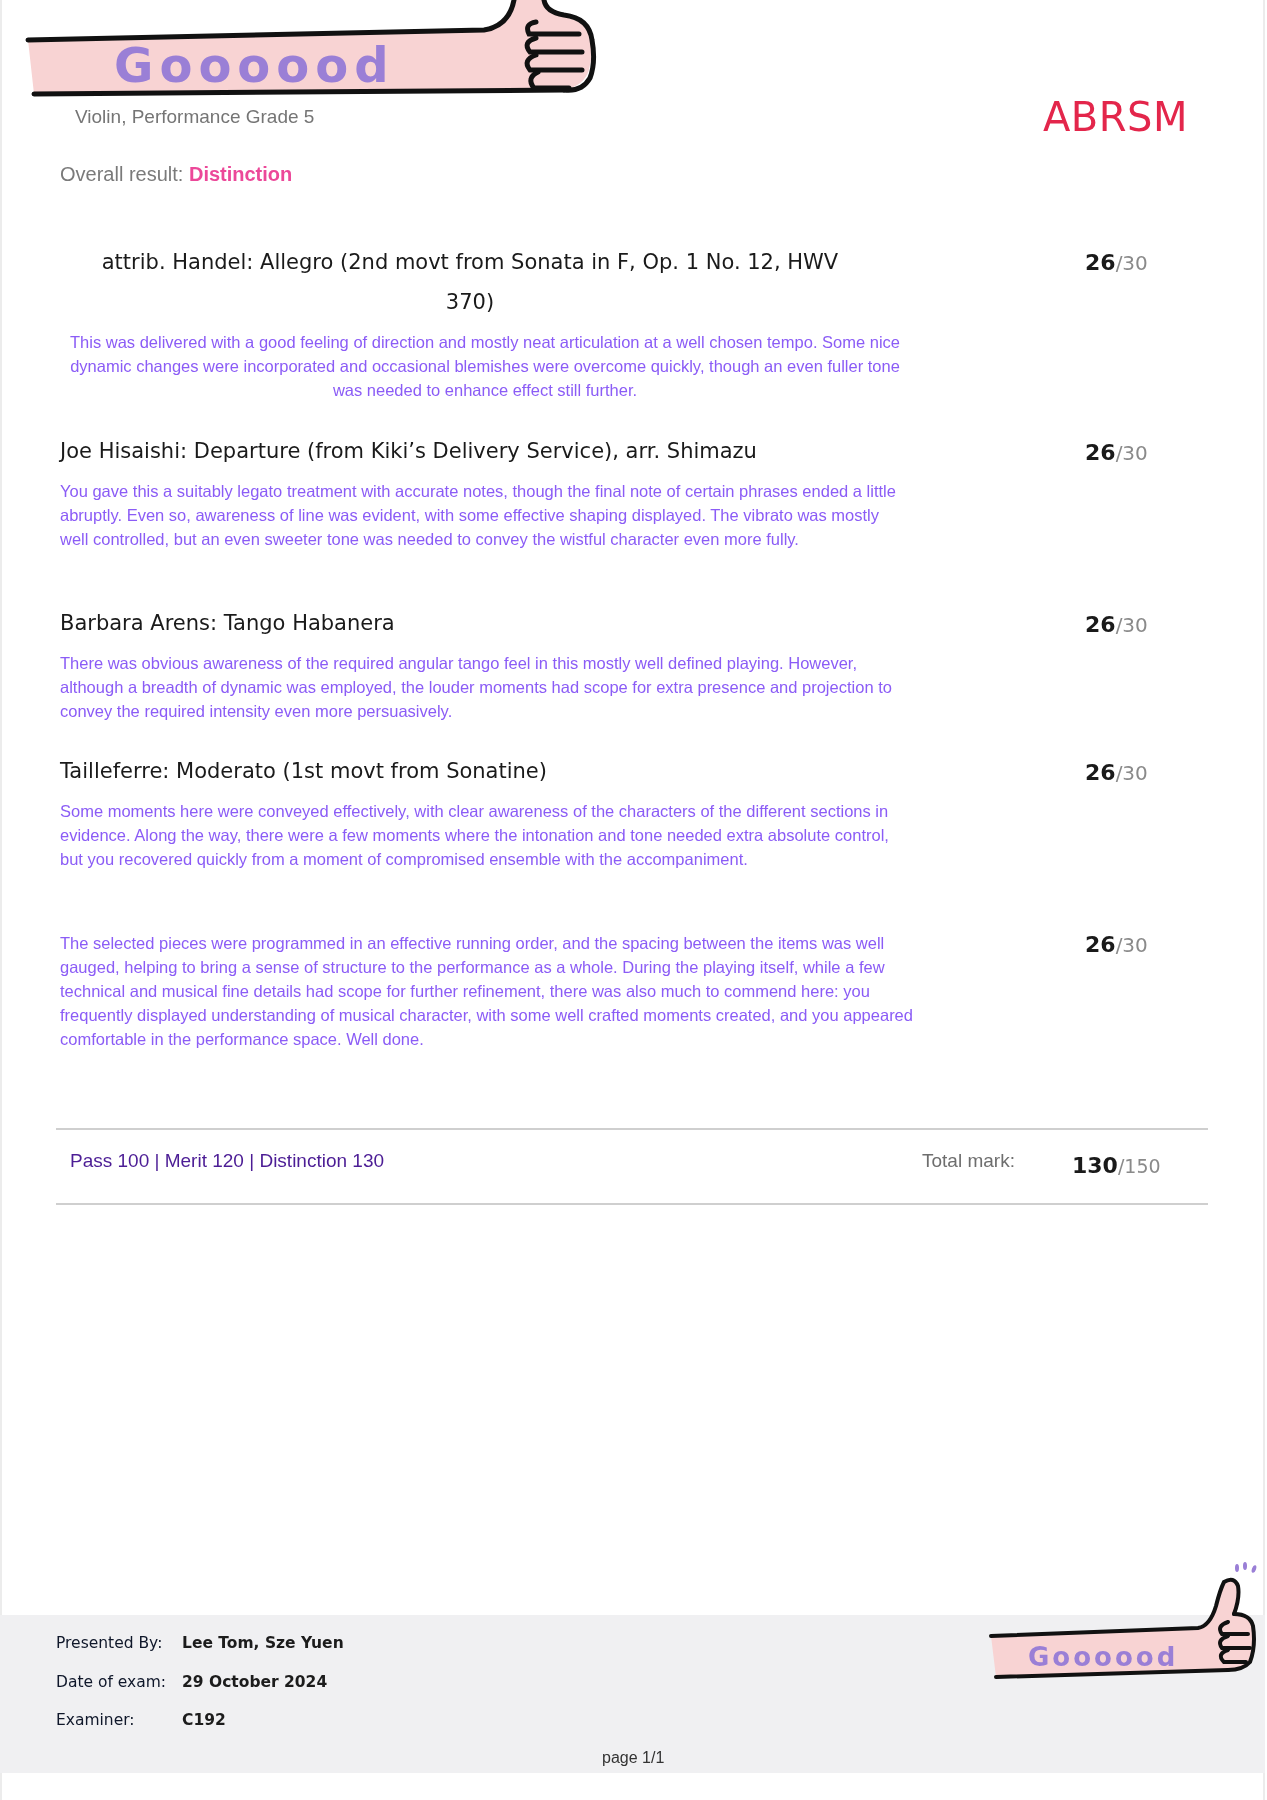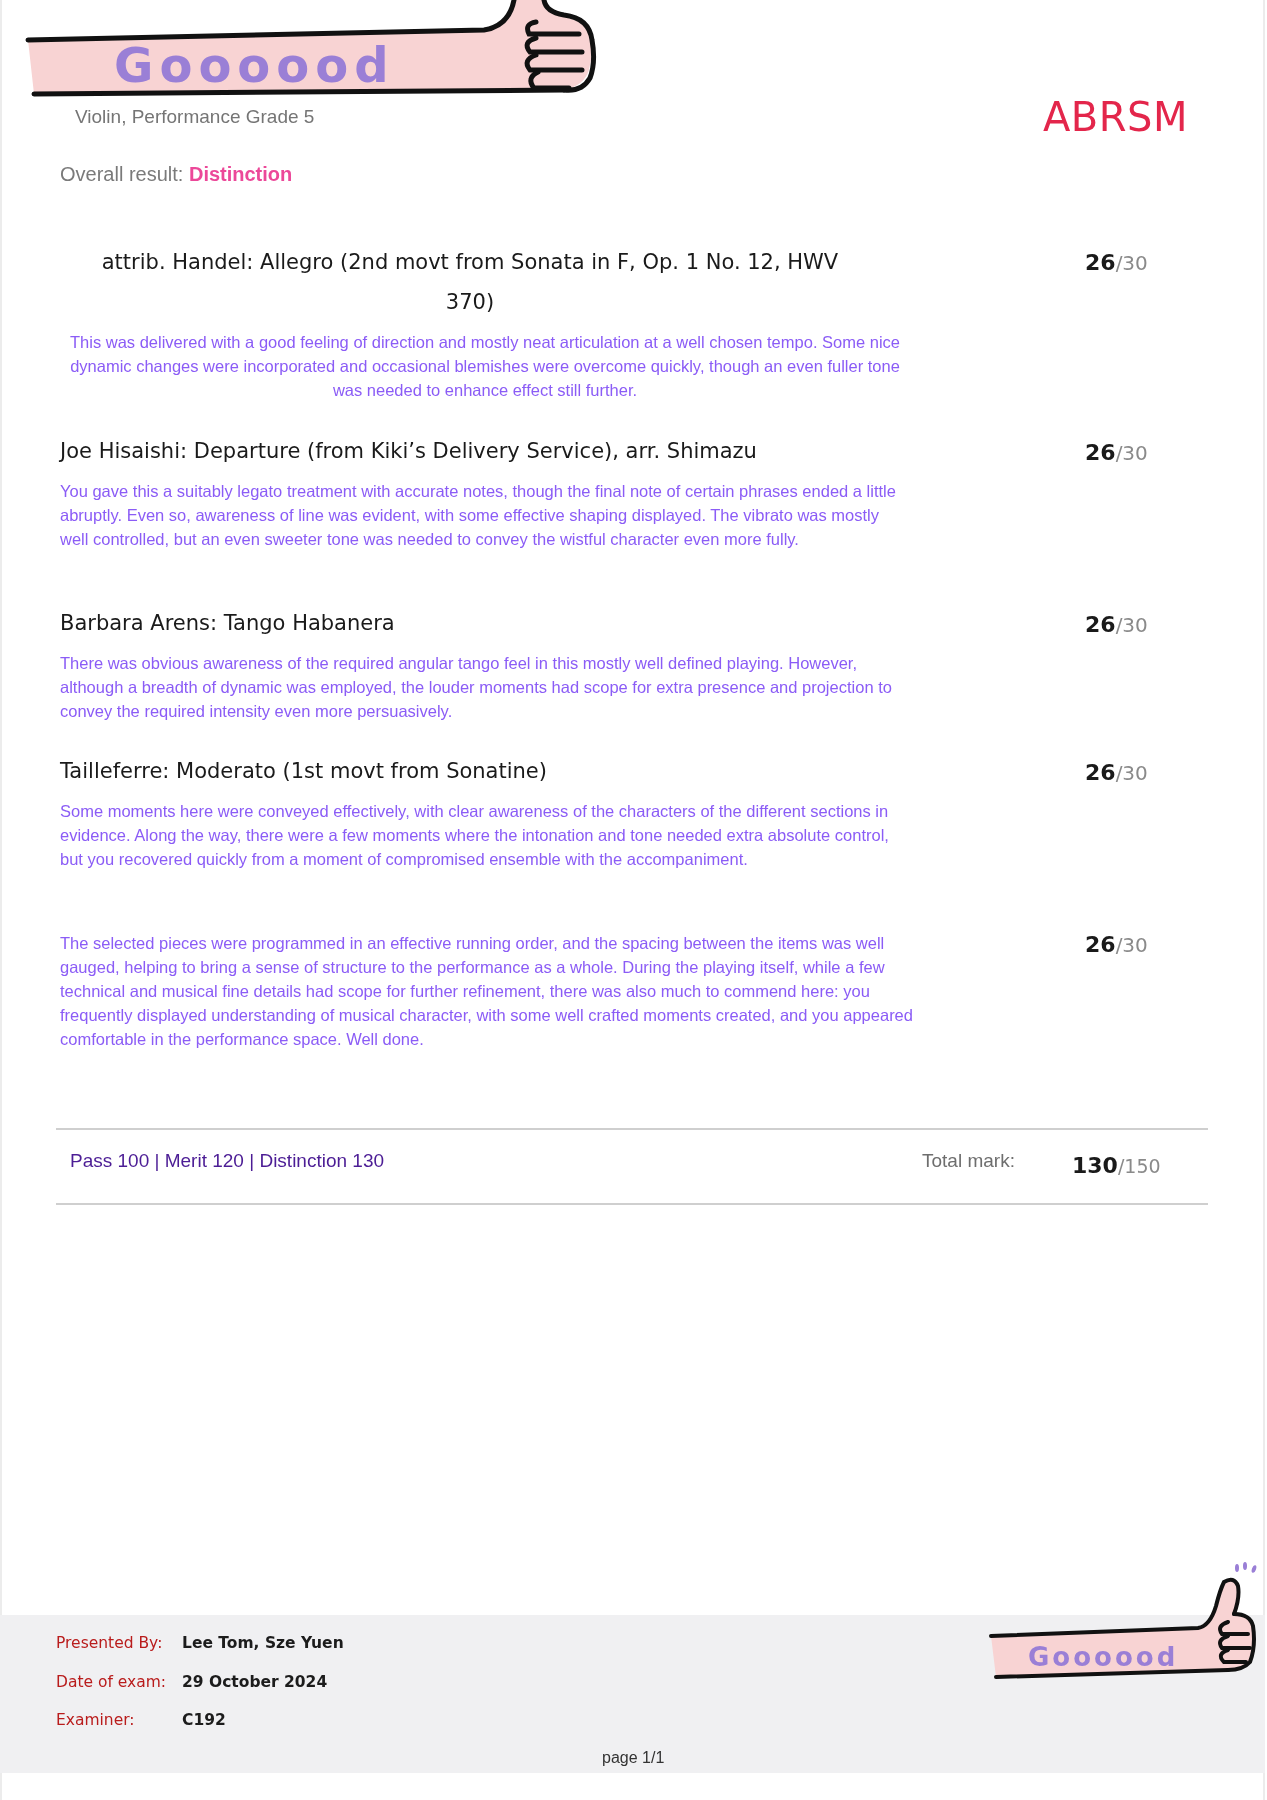--- a/index.html
+++ b/index.html
@@ -20,21 +20,21 @@
   .score .max { color: #8a8a8a; font-size: 20px; }
 
   .hr { position: absolute; left: 56px; width: 1152px; height: 2px; background: #cfcfcf; }
   .thresholds { position: absolute; left: 60px; top: 1150px; font-size: 19px; color: #4c1d95; margin-left: 10px; }
   .total-label { position: absolute; left: 922px; top: 1150px; font-size: 19px; color: #6e6e6e; }
   .total-score { position: absolute; left: 1072px; top: 1153px; font-family: "DejaVu Sans", sans-serif; font-size: 22px; color: #1a1a1a; }
   .total-score .max { color: #8a8a8a; font-size: 19px; }
 
   .footer { position: absolute; left: 0; top: 1615px; width: 1265px; height: 158px; background: #f0f0f2; }
   .frow { position: absolute; left: 56px; font-family: "DejaVu Sans", sans-serif; font-size: 15.5px; }
-  .frow .lbl { color: #b91c1c; display: inline-block; width: 126px; }
+  .frow .lbl { color: #0f172a; display: inline-block; width: 126px; }
   .frow .val { color: #1c1c1c; font-weight: bold; }
   .page-num { position: absolute; left: 602px; top: 134px; font-size: 16px; color: #333333; }
 
   .sticker { position: absolute; }
   .sticker svg { display: block; }
 </style>
 </head>
 <body>
 
 <div class="page-border-left"></div>

